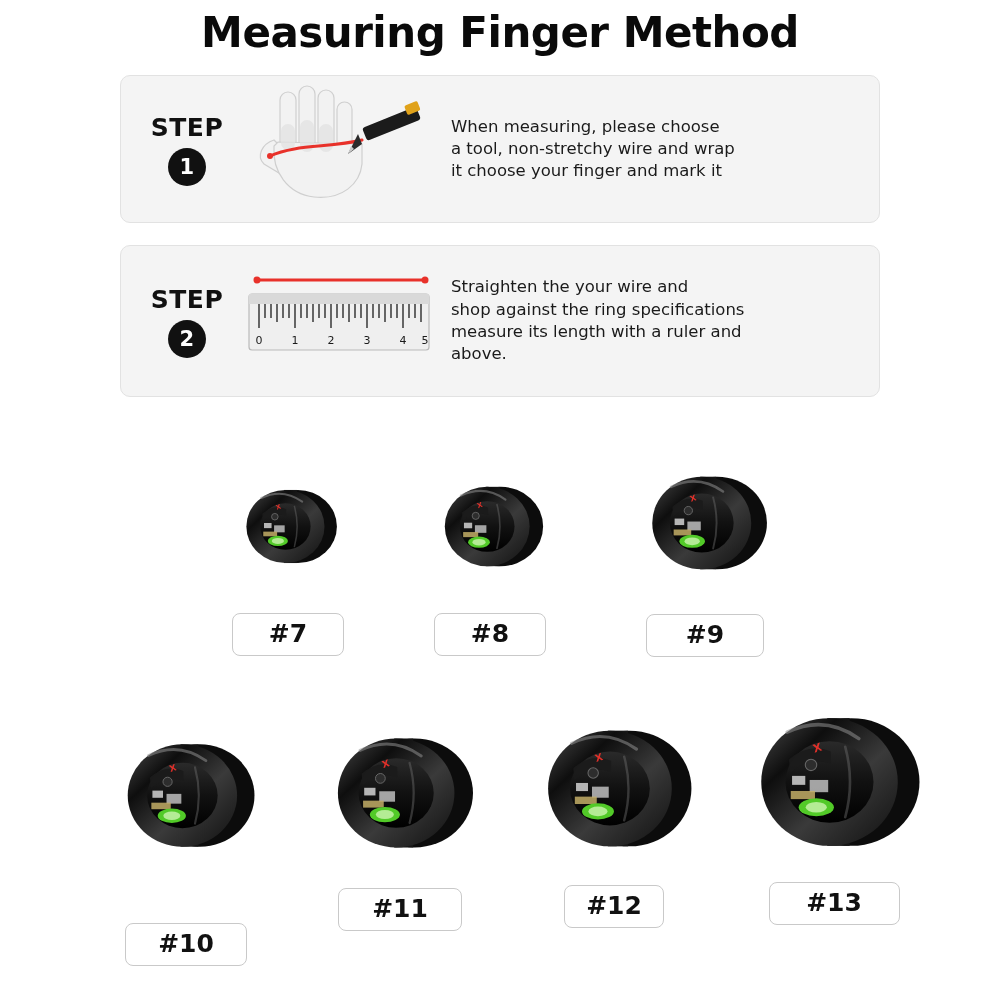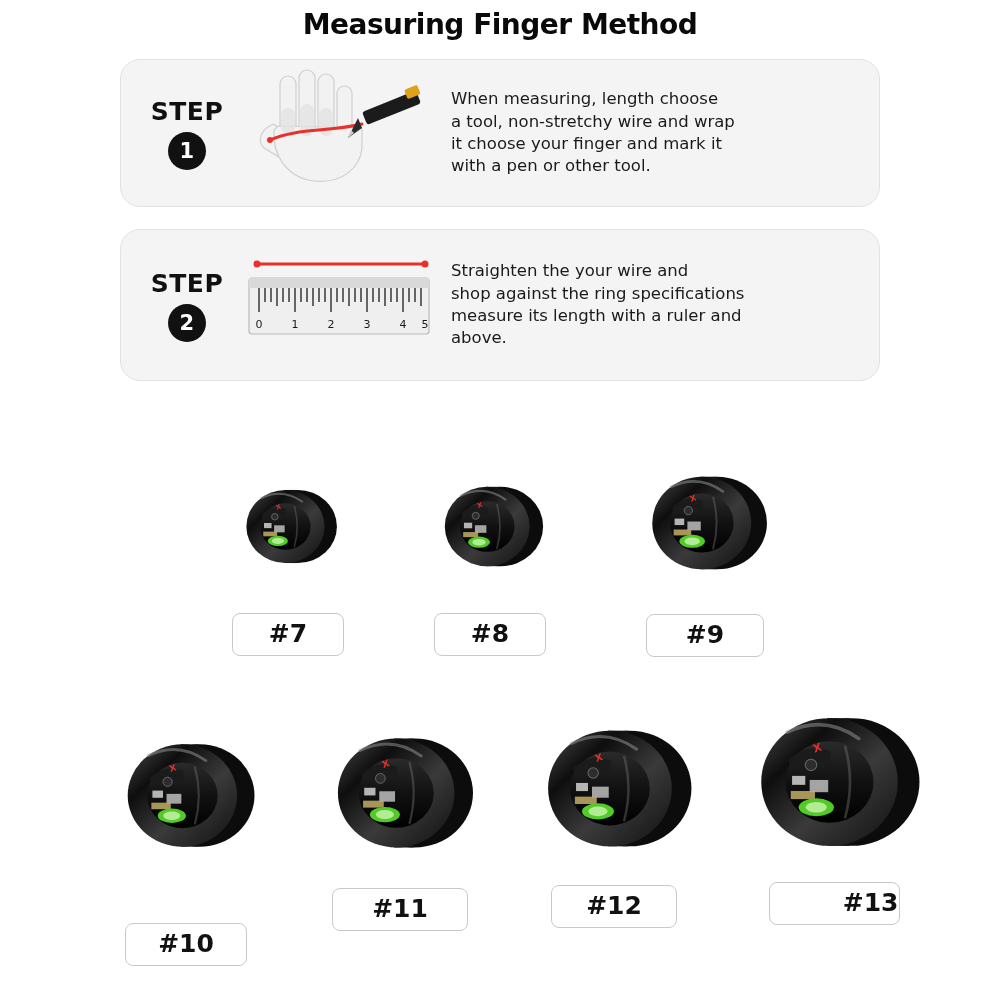--- a/index.html
+++ b/index.html
@@ -19,37 +19,37 @@
   .page {
     width: 1000px;
     height: 1000px;
     position: relative;
     background: #ffffff;
   }
 
   
   .title {
     text-align: center;
-    font-size: 28px;
+    font-size: 42px;
     font-weight: 700;
     letter-spacing: -0.5px;
     padding-top: 8px;
     color: #0a0a0a;
     font-family: "DejaVu Sans", sans-serif;
   }
 
   
   .steps {
     margin: 18px auto 0 auto;
     width: 760px;
   }
   .step-card {
     background: #f4f4f4;
     border: 1px solid #e2e2e2;
-    border-radius: 20px;
+    border-radius: 10px;
     display: flex;
     align-items: center;
     padding: 10px 14px;
     box-sizing: border-box;
   }
   .step-card.first { height: 148px; }
   .step-card.second { height: 152px; margin-top: 22px; }
 
   .step-label {
     width: 104px;
@@ -168,24 +168,23 @@
               <rect x="118" y="44" width="58" height="14" rx="3" transform="rotate(-22 118 44)" fill="#1b1b1b"></rect>
               <polygon points="118,60 104,70 114,50" fill="#2b2b2b"></polygon>
               <polygon points="110,65 104,70 107,62" fill="#c9c9c9"></polygon>
               <rect x="160" y="22" width="14" height="10" rx="2" transform="rotate(-22 160 22)" fill="#e0a21a"></rect>
             </g>
           </svg>
         </div>
       </div>
 
       <div class="step-text">
-        <div>When measuring, length choose</div>
+        <div>When measuring, please choose</div>
         <div>a tool, non-stretchy wire and wrap</div>
         <div>it choose your finger and mark it</div>
-        <div>with a pen or other tool.</div>
       </div>
     </div>
 
     <div class="step-card second">
       <div class="step-label">
         <div>STEP</div>
         <div class="step-num">2</div>
       </div>
 
       <div class="step-visual">
@@ -478,21 +477,21 @@
       <ellipse cx="84.8848" cy="106.56360000000001" rx="15.04" ry="7.6516" fill="#55d12a"></ellipse>
       <ellipse cx="84.8848" cy="106.56360000000001" rx="9.024" ry="4.5214" fill="#baf49a"></ellipse>
       <circle cx="80.3728" cy="70.3924" r="4.887999999999999" fill="#2e2e2e" stroke="#6a6a6a" stroke-width="1"></circle>
       <text x="83.3808" y="59.9584" font-family="DejaVu Sans" font-size="9.399999999999999" fill="#e8312a" font-weight="700" transform="rotate(-18 83.3808 59.9584)">X</text>
     </g>
 
     <path d="M 60.031200000000005 42.4744
              q 32.054 -15.265600000000001 61.193999999999996 5.452" stroke="#8e8e8e" stroke-width="3.008" fill="none" opacity="0.55" stroke-linecap="round"></path>
     <path d="M 109.588 55.013999999999996 q 8.1592 29.986 0 59.972" stroke="#6d6d6d" stroke-width="2.256" fill="none" opacity="0.45" stroke-linecap="round"></path>
   </svg></div>
-        <div class="size-chip" style="width: 136px;">#11</div>
+        <div class="size-chip" style="width: 124px;">#11</div>
       </div>
       <div class="ring-item" style="left: 512px; top: 262px; width: 204px;">
         <div class="ring-graphic" style="width: 204px;">
   <svg width="204" height="173" viewBox="0 0 200 170">
     <defs>
       <linearGradient id="g980" x1="0" y1="0" x2="1" y2="1">
         <stop offset="0%" stop-color="#4a4a4a"></stop>
         <stop offset="28%" stop-color="#0e0e0e"></stop>
         <stop offset="58%" stop-color="#3a3a3a"></stop>
         <stop offset="100%" stop-color="#101010"></stop>
@@ -525,21 +524,21 @@
       <ellipse cx="84.24159999999999" cy="107.4812" rx="15.680000000000001" ry="7.9772" fill="#55d12a"></ellipse>
       <ellipse cx="84.24159999999999" cy="107.4812" rx="9.408" ry="4.7138" fill="#baf49a"></ellipse>
       <circle cx="79.5376" cy="69.77080000000001" r="5.096000000000001" fill="#2e2e2e" stroke="#6a6a6a" stroke-width="1"></circle>
       <text x="82.6736" y="58.8928" font-family="DejaVu Sans" font-size="9.8" fill="#e8312a" font-weight="700" transform="rotate(-18 82.6736 58.8928)">X</text>
     </g>
 
     <path d="M 58.3304 40.6648
              q 33.418 -15.9152 63.798 5.684" stroke="#8e8e8e" stroke-width="3.136" fill="none" opacity="0.55" stroke-linecap="round"></path>
     <path d="M 109.996 53.738 q 8.506400000000001 31.262 0 62.524" stroke="#6d6d6d" stroke-width="2.352" fill="none" opacity="0.45" stroke-linecap="round"></path>
   </svg></div>
-        <div class="size-chip" style="width: 126px;">#12</div>
+        <div class="size-chip" style="width: 100px;">#12</div>
       </div>
       <div class="ring-item" style="left: 728px; top: 252px; width: 212px;">
         <div class="ring-graphic" style="width: 212px;">
   <svg width="212" height="180" viewBox="0 0 200 170">
     <defs>
       <linearGradient id="g1040" x1="0" y1="0" x2="1" y2="1">
         <stop offset="0%" stop-color="#4a4a4a"></stop>
         <stop offset="28%" stop-color="#0e0e0e"></stop>
         <stop offset="58%" stop-color="#3a3a3a"></stop>
         <stop offset="100%" stop-color="#101010"></stop>
@@ -572,16 +571,16 @@
       <ellipse cx="83.2768" cy="108.8576" rx="16.64" ry="8.4656" fill="#55d12a"></ellipse>
       <ellipse cx="83.2768" cy="108.8576" rx="9.984" ry="5.002400000000001" fill="#baf49a"></ellipse>
       <circle cx="78.28479999999999" cy="68.83840000000001" r="5.408" fill="#2e2e2e" stroke="#6a6a6a" stroke-width="1"></circle>
       <text x="81.6128" y="57.294399999999996" font-family="DejaVu Sans" font-size="10.4" fill="#e8312a" font-weight="700" transform="rotate(-18 81.6128 57.294399999999996)">X</text>
     </g>
 
     <path d="M 55.779199999999996 37.950399999999995
              q 35.464000000000006 -16.8896 67.70400000000001 6.032" stroke="#8e8e8e" stroke-width="3.3280000000000003" fill="none" opacity="0.55" stroke-linecap="round"></path>
     <path d="M 110.608 51.824 q 9.0272 33.176 0 66.352" stroke="#6d6d6d" stroke-width="2.496" fill="none" opacity="0.45" stroke-linecap="round"></path>
   </svg></div>
-        <div class="size-chip" style="width: 131px; text-align: right;">#13</div>
+        <div class="size-chip" style="width: 131px;">#13</div>
       </div>
     </div>
 </div>
 
 </body></html>

